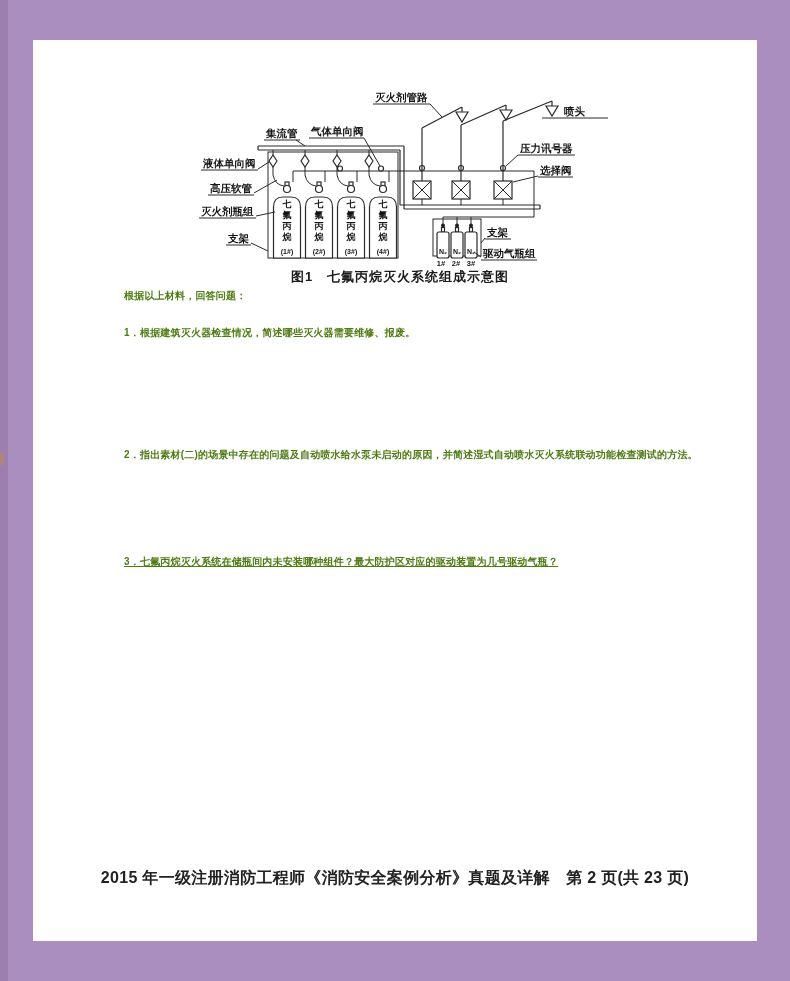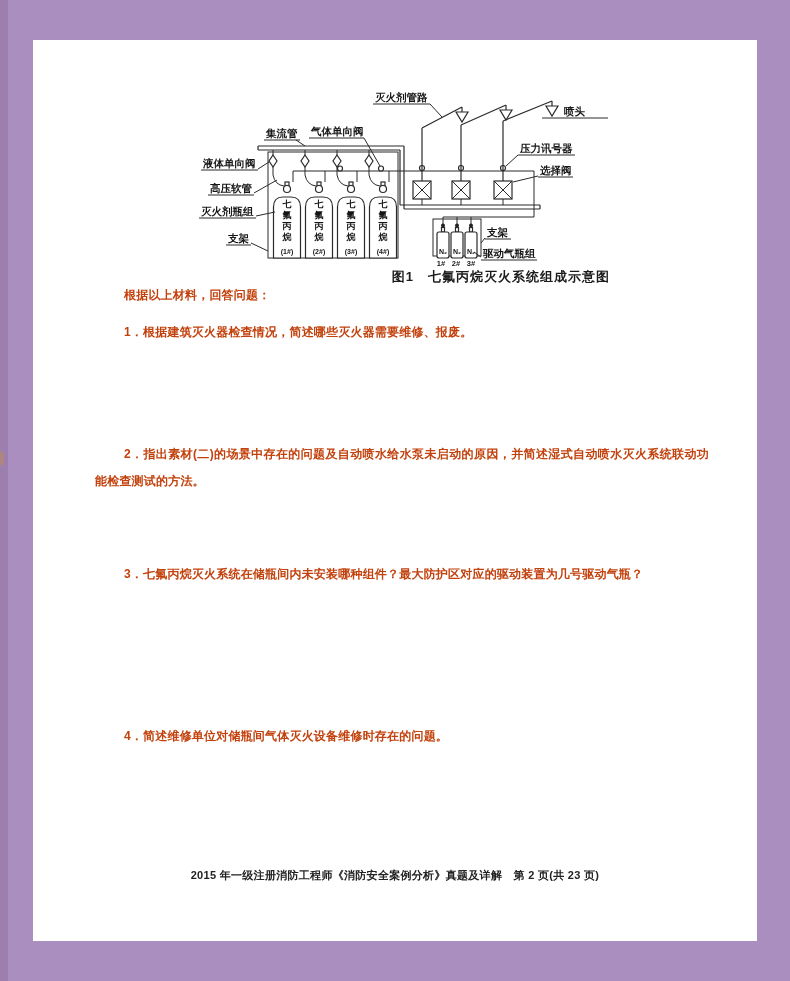--- a/index.html
+++ b/index.html
@@ -2,31 +2,31 @@
 <html><head>
 <meta charset="utf-8">
 <style>
   html,body{margin:0;padding:0;}
   .canvas{position:relative;width:790px;height:981px;background:#ab8ec0;overflow:hidden;
           font-family:"Liberation Sans",sans-serif;}
   .edge-strip{position:absolute;left:0;top:0;width:8px;height:981px;background:#9c7fae;}
   .edge-mark{position:absolute;left:0;top:452px;width:4px;height:13px;background:#c08a5f;opacity:.55;}
   .page{position:absolute;left:33px;top:40px;width:724px;height:901px;background:#ffffff;}
   .figure-wrap{position:absolute;left:157px;top:45px;width:420px;height:185px;}
-  .fig-caption{position:absolute;left:157px;top:228px;width:420px;text-align:right;
+  .fig-caption{position:absolute;left:157px;top:228px;width:420px;text-align:center;
                font-size:13px;font-weight:600;color:#1b1b1b;letter-spacing:1px;}
-  .para{position:absolute;left:62px;width:614px;font-size:12px;font-weight:600;color:#c2410c;
+  .para{position:absolute;left:62px;width:614px;font-size:10px;font-weight:600;color:#4d7c0f;
         line-height:27px;letter-spacing:.2px;text-indent:29px;text-align:justify;}
   .p-intro{top:242px;}
   .p-q1{top:266px;margin-top:13px;}
   .p-q2{top:381px;margin-top:20px;}
-  .p-q3{top:521px;}
+  .p-q3{top:508px;text-decoration:underline;}
   .p-q4{top:683px;}
   .footer{position:absolute;left:0;top:828px;width:724px;text-align:center;
-          font-size:11px;font-weight:600;color:#222;letter-spacing:.3px;}
+          font-size:16px;font-weight:600;color:#222;letter-spacing:.3px;}
   svg .pipe{stroke:#2a2a2a;stroke-width:1.2;fill:none;}
   svg .thin{stroke:#2a2a2a;stroke-width:1;fill:none;}
   svg .lead{stroke:#2a2a2a;stroke-width:1;fill:none;}
   svg .comp{stroke:#2a2a2a;stroke-width:1.2;fill:#ffffff;}
   svg .dlabel{font:700 10.5px "Liberation Sans",sans-serif;fill:#151515;}
   svg .vtext{font:700 9px "Liberation Sans",sans-serif;fill:#151515;text-anchor:middle;}
   svg .ntext{font:700 7px "Liberation Sans",sans-serif;fill:#151515;text-anchor:middle;}
   svg .numtext{font:700 7.5px "Liberation Sans",sans-serif;fill:#151515;text-anchor:middle;}
 </style>
 </head>
@@ -236,17 +236,16 @@
         </g>
       </svg>
     </div>
 
     <div class="fig-caption">图1　七氟丙烷灭火系统组成示意图</div>
 
     <div class="para p-intro">根据以上材料，回答问题：</div>
     <div class="para p-q1">1．根据建筑灭火器检查情况，简述哪些灭火器需要维修、报废。</div>
     <div class="para p-q2">2．指出素材(二)的场景中存在的问题及自动喷水给水泵未启动的原因，并简述湿式自动喷水灭火系统联动功能检查测试的方法。</div>
     <div class="para p-q3">3．七氟丙烷灭火系统在储瓶间内未安装哪种组件？最大防护区对应的驱动装置为几号驱动气瓶？</div>
-    <div class="para p-q4">4．简述维修单位对储瓶间气体灭火设备维修时存在的问题。</div>
 
     <div class="footer">2015 年一级注册消防工程师《消防安全案例分析》真题及详解　第 2 页(共 23 页)</div>
   </div>
 </div>
 
 </body></html>

